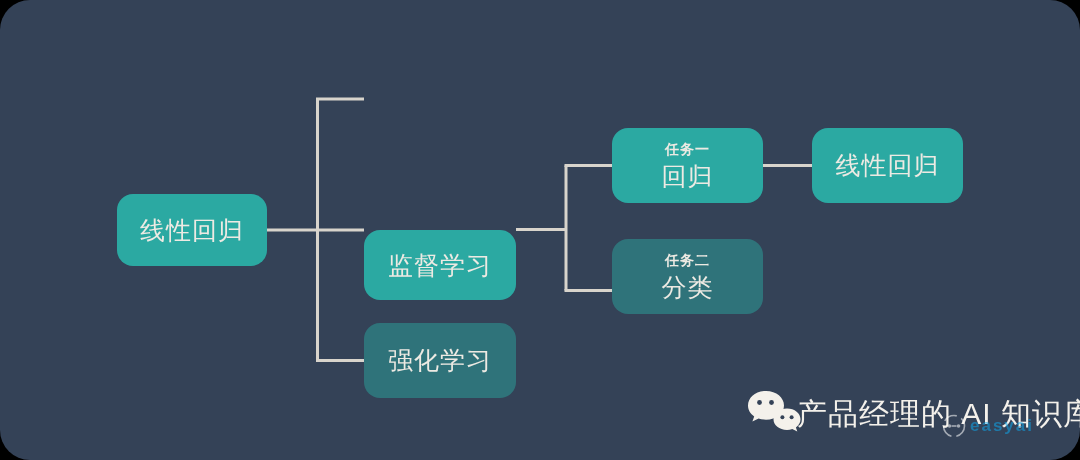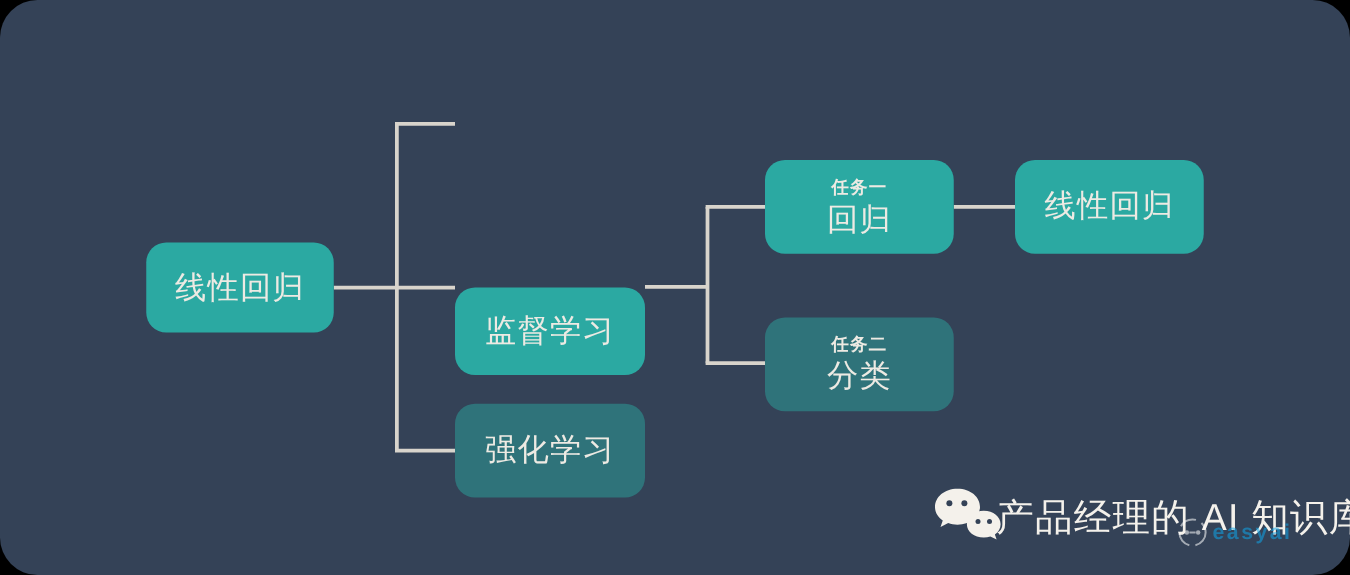--- a/index.html
+++ b/index.html
@@ -78,21 +78,21 @@
 
   <div class="node dark" style="left:364px;top:323px;width:152px;height:75px;">
     <span class="lbl">强化学习</span>
   </div>
 
   <div class="node bright" style="left:612px;top:128px;width:151px;height:75px;">
     <span class="tag">任务一</span>
     <span class="lbl">回归</span>
   </div>
 
-  <div class="node dark" style="left:612px;top:254px;width:151px;height:75px;font-family:Liberation Serif, serif;">
+  <div class="node dark" style="left:612px;top:239px;width:151px;height:75px;">
     <span class="tag">任务二</span>
     <span class="lbl">分类</span>
   </div>
 
   <div class="node bright" style="left:812px;top:128px;width:151px;height:75px;text-align:center;">
     <span class="lbl">线性回归</span>
   </div>
 
   <div class="watermark">
     <svg class="wechat-icon" width="56" height="52" viewBox="0 0 56 52">

